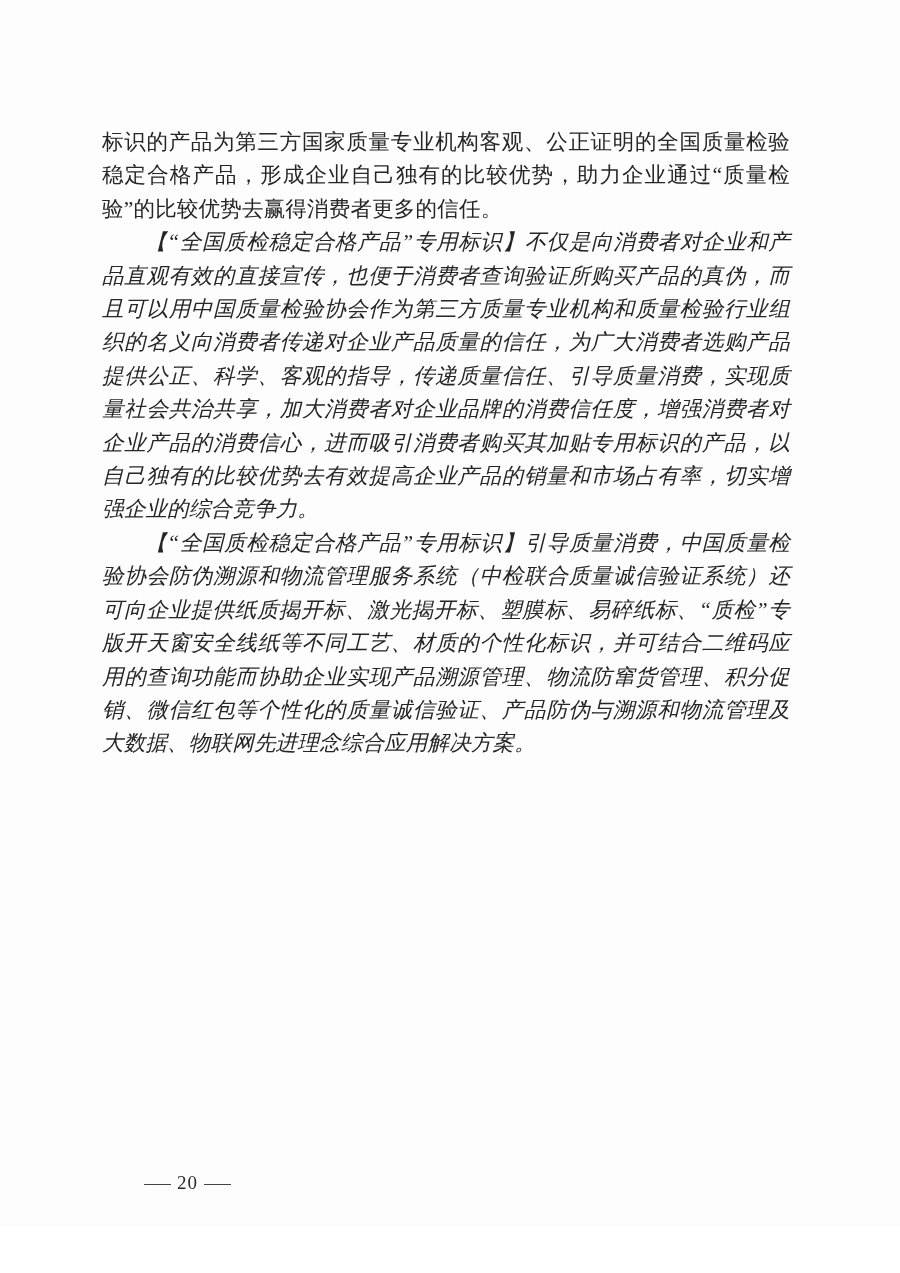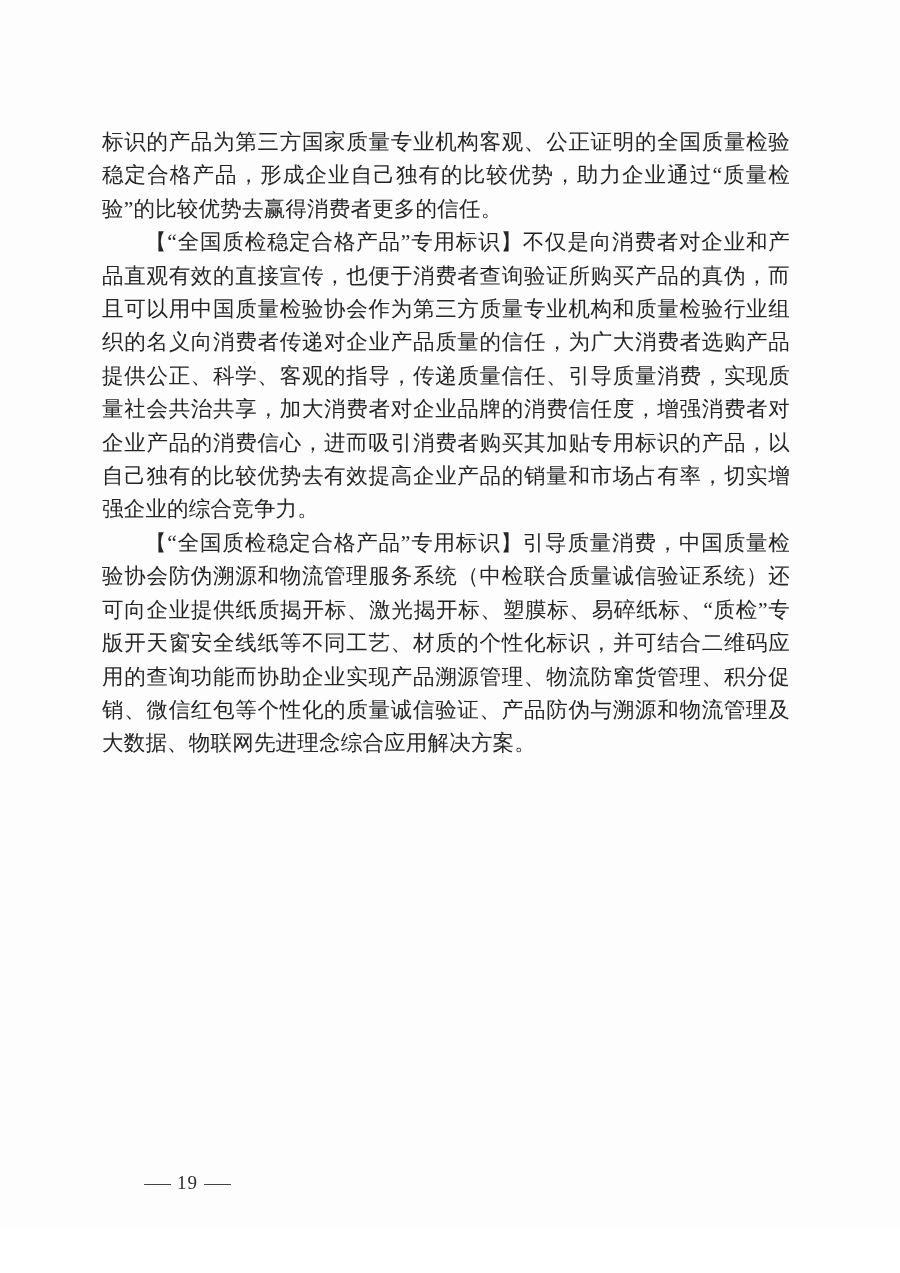--- a/index.html
+++ b/index.html
@@ -25,20 +25,21 @@
     text-align: justify;
     text-justify: inter-character;
     letter-spacing: 0.2px;
   }
   .text-block p {
     margin: 0;
     padding: 0;
   }
   .text-block p.indented {
     text-indent: 2em;
+    font-style: italic;
   }
   .footer {
     position: absolute;
     left: 138px;
     top: 1172px;
     color: #2b2b2b;
     font-size: 19px;
     line-height: 22px;
     white-space: nowrap;
   }
@@ -57,16 +58,16 @@
 
 <div class="page">
 
   <div class="text-block">
     <p>标识的产品为第三方国家质量专业机构客观、公正证明的全国质量检验稳定合格产品，形成企业自己独有的比较优势，助力企业通过“质量检验”的比较优势去赢得消费者更多的信任。</p>
     <p class="indented">【“全国质检稳定合格产品”专用标识】不仅是向消费者对企业和产品直观有效的直接宣传，也便于消费者查询验证所购买产品的真伪，而且可以用中国质量检验协会作为第三方质量专业机构和质量检验行业组织的名义向消费者传递对企业产品质量的信任，为广大消费者选购产品提供公正、科学、客观的指导，传递质量信任、引导质量消费，实现质量社会共治共享，加大消费者对企业品牌的消费信任度，增强消费者对企业产品的消费信心，进而吸引消费者购买其加贴专用标识的产品，以自己独有的比较优势去有效提高企业产品的销量和市场占有率，切实增强企业的综合竞争力。</p>
     <p class="indented">【“全国质检稳定合格产品”专用标识】引导质量消费，中国质量检验协会防伪溯源和物流管理服务系统（中检联合质量诚信验证系统）还可向企业提供纸质揭开标、激光揭开标、塑膜标、易碎纸标、“质检”专版开天窗安全线纸等不同工艺、材质的个性化标识，并可结合二维码应用的查询功能而协助企业实现产品溯源管理、物流防窜货管理、积分促销、微信红包等个性化的质量诚信验证、产品防伪与溯源和物流管理及大数据、物联网先进理念综合应用解决方案。</p>
   </div>
 
   <div class="footer">
-    <span class="dash">—</span><span class="num">19</span><span class="dash">—</span>
+    <span class="dash">—</span><span class="num">20</span><span class="dash">—</span>
   </div>
 
 </div>
 
 </body></html>

